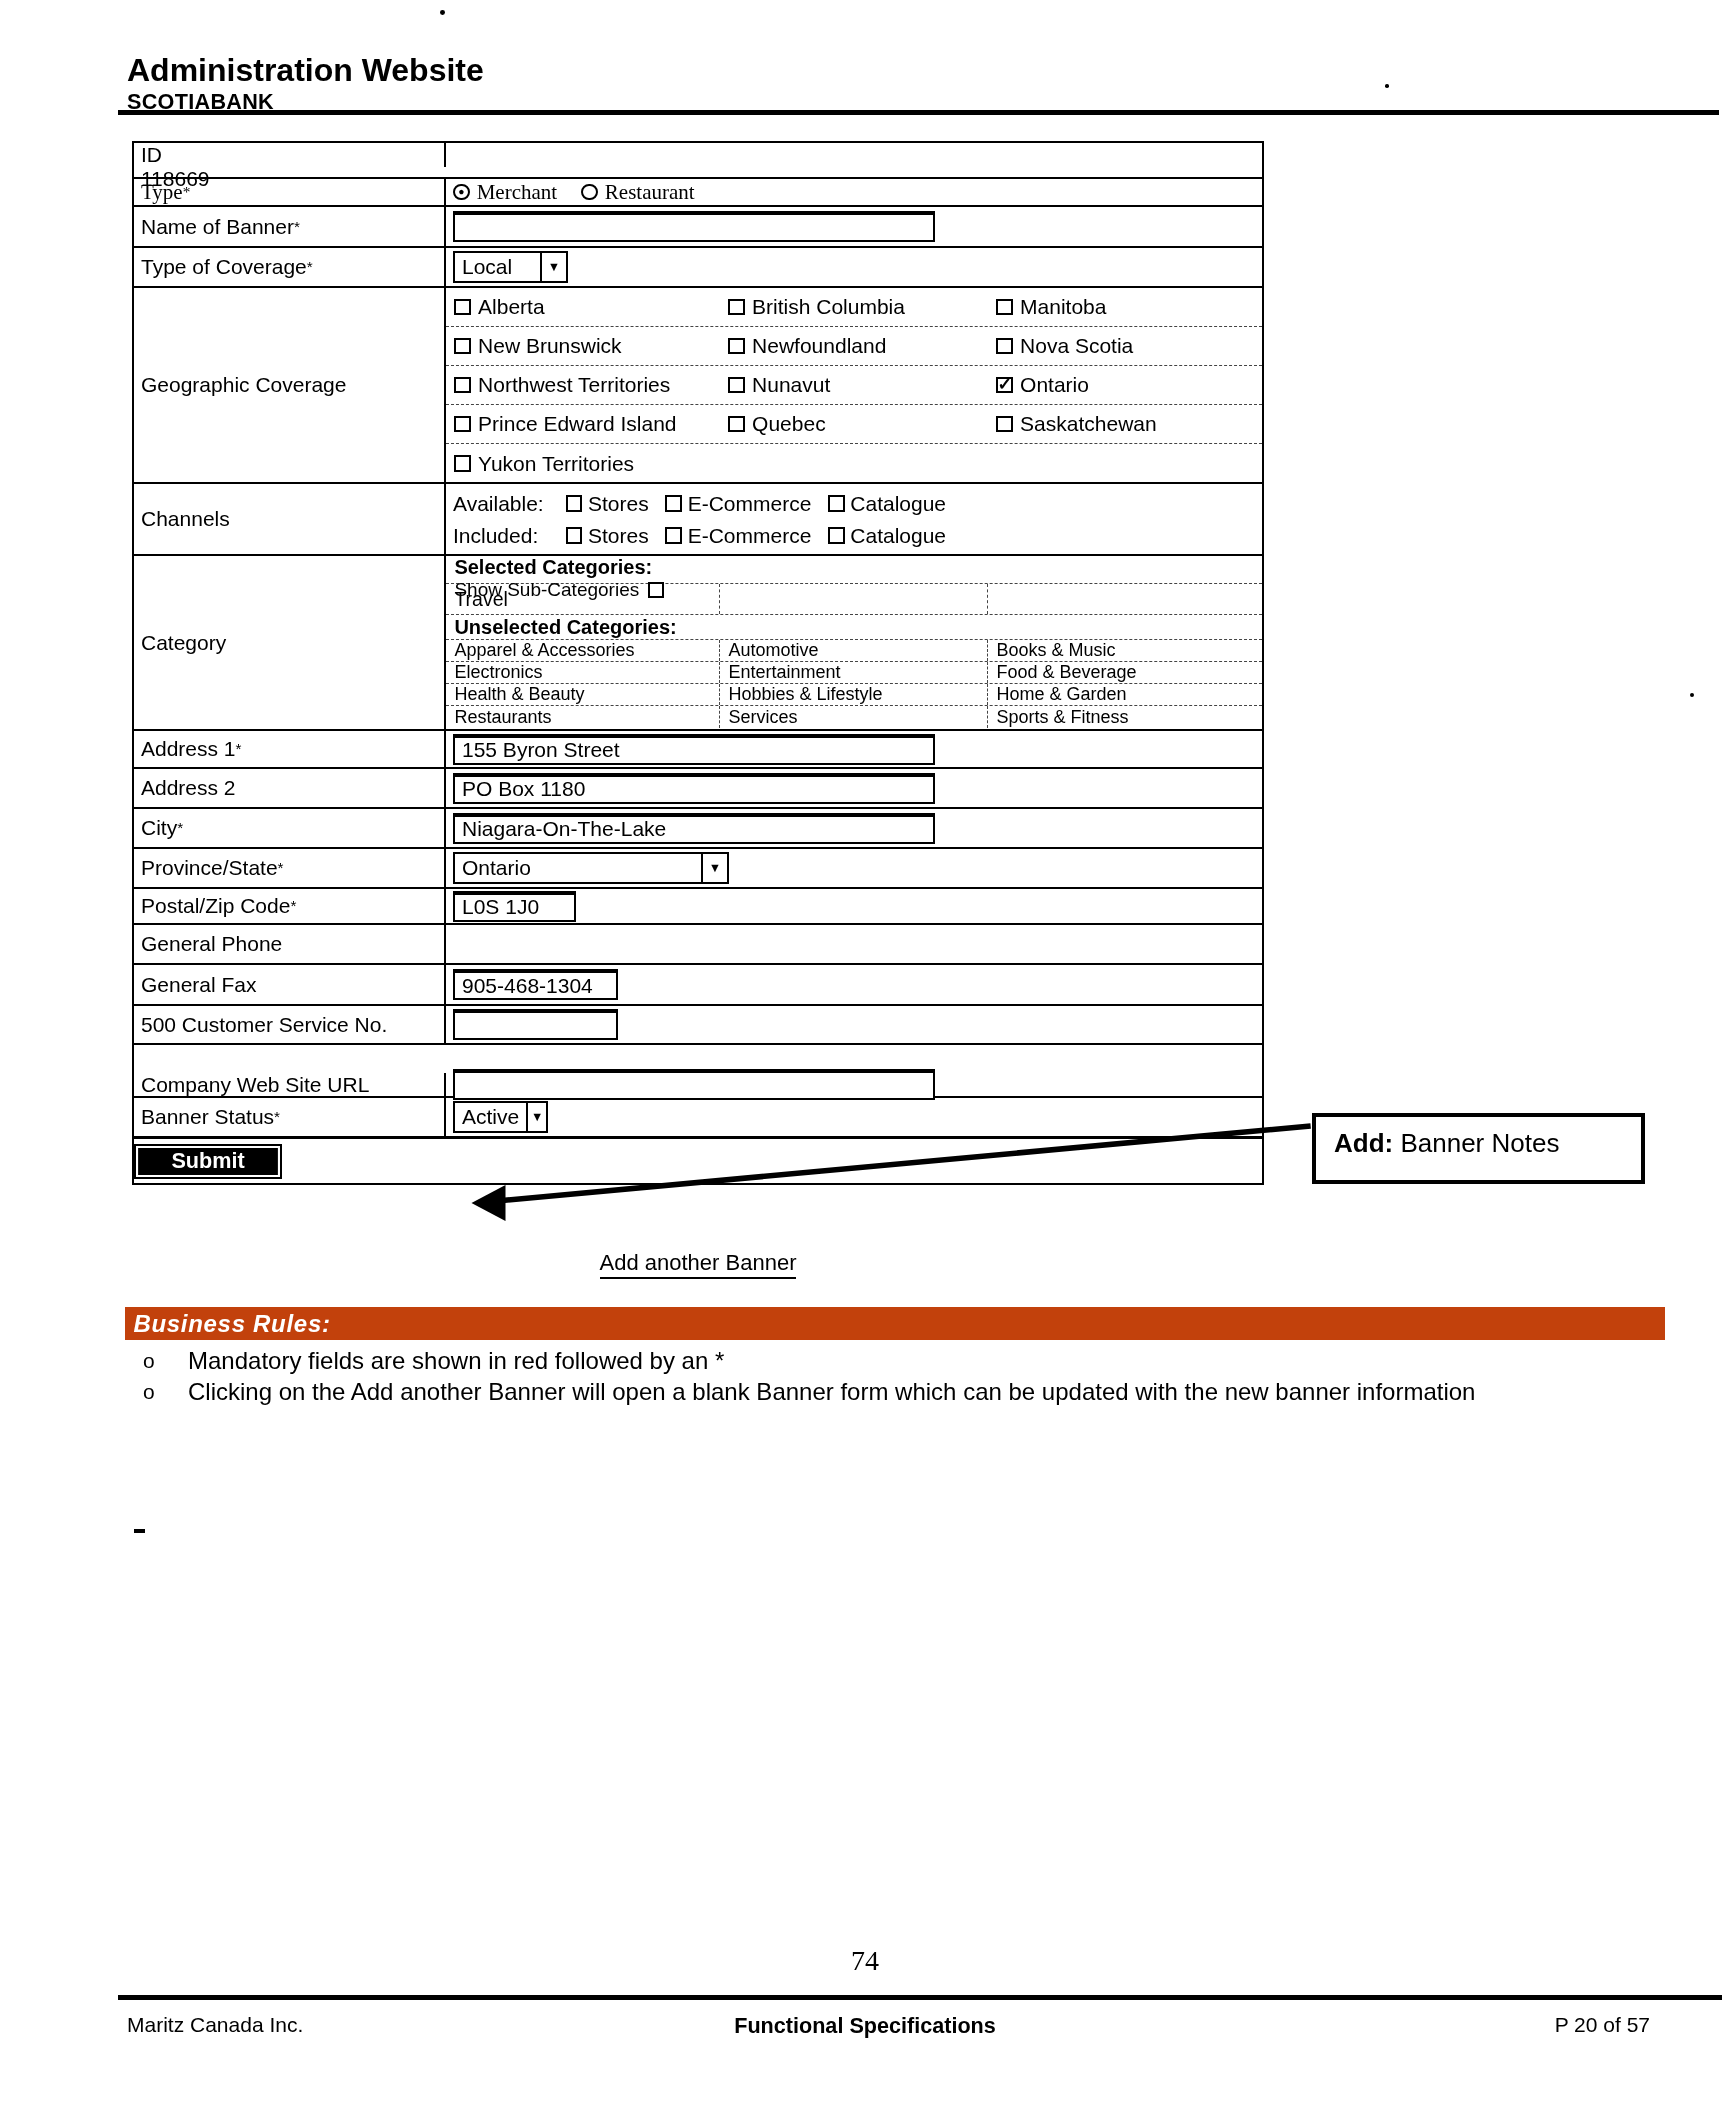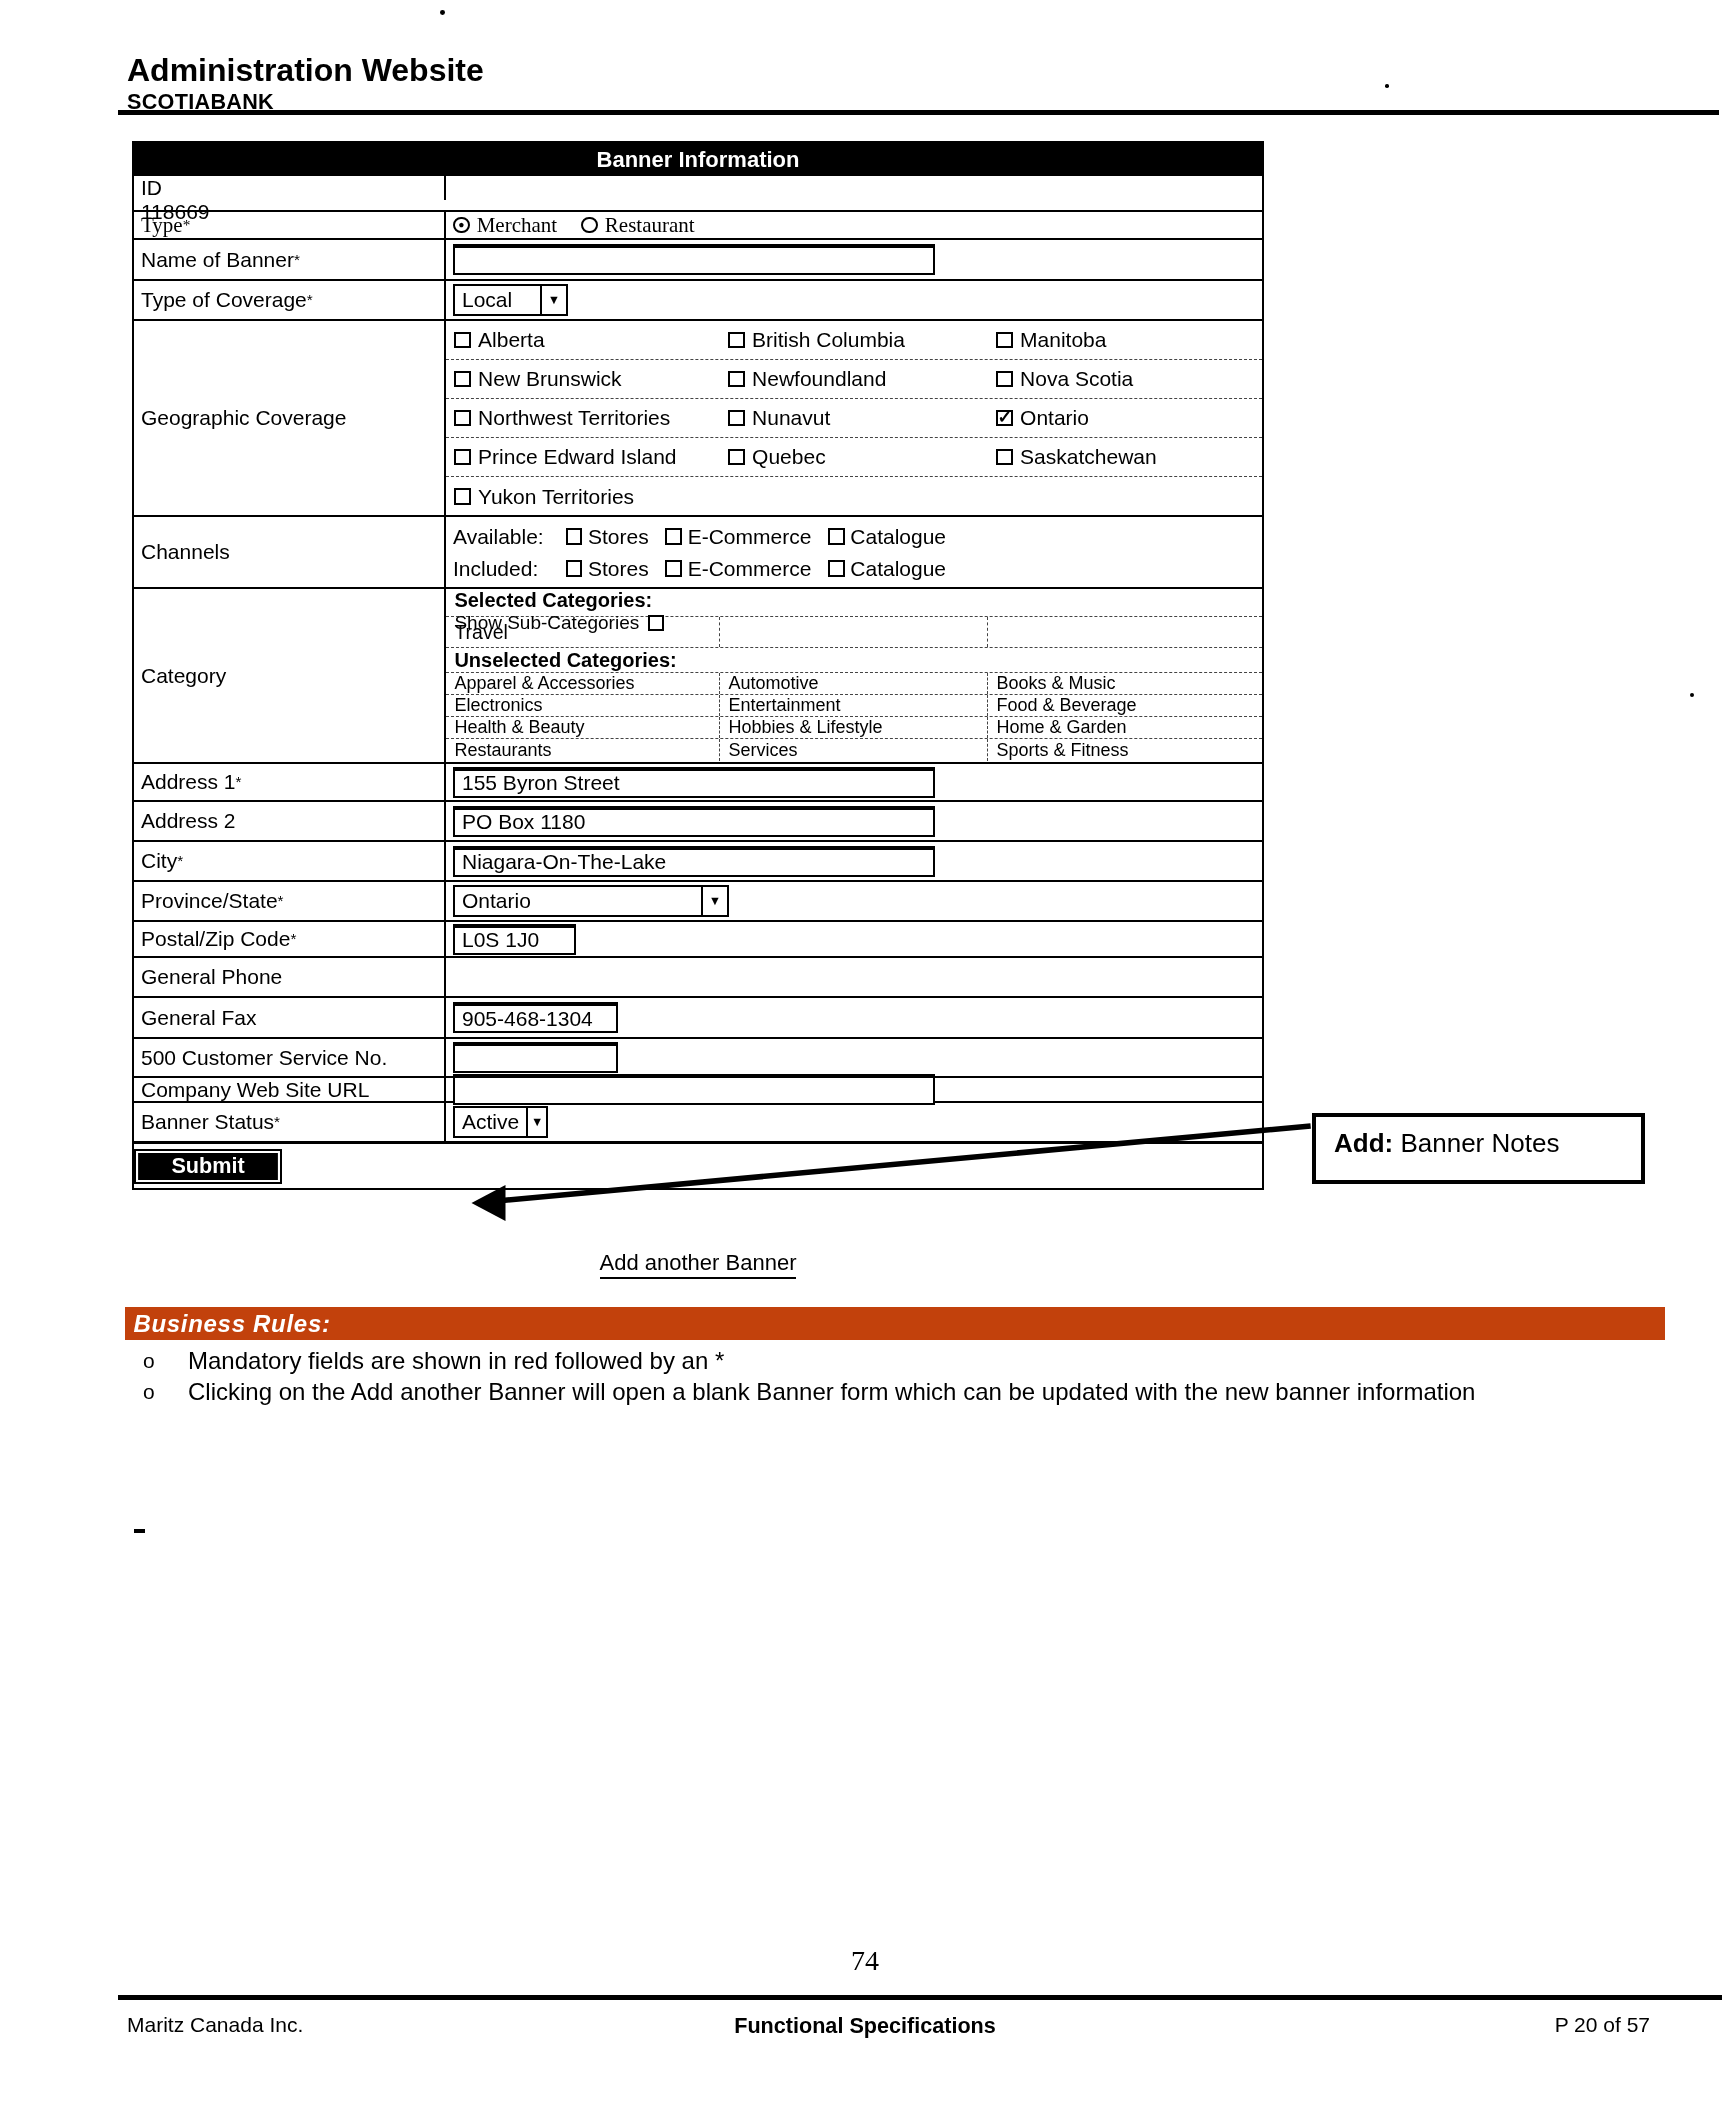--- a/index.html
+++ b/index.html
@@ -112,21 +112,20 @@
   <div class="h-title">Administration Website</div>
   <div class="h-sub">SCOTIABANK</div>
   <div class="h-rule"></div>
 
   <div class="speck" style="left:440px;top:9.7px;width:4.9px;height:4.9px;"></div>
   <div class="speck" style="left:1690px;top:693px;width:4.2px;height:4.2px;"></div>
   <div class="speck" style="left:1385px;top:84px;width:3.5px;height:3.5px;"></div>
   <div class="dash-artifact" style="left:134px;top:1529px;width:11px;height:3.5px;"></div>
 
   <div class="bform">
-    <div class="ftitle">Banner Information</div>
 
     <div class="frow" style="height:36px;flex-direction:column;">
       <div class="flabel">ID</div>
       <div class="fval">118669</div>
     </div>
 
     <div class="frow" style="height:28px;font-family:Liberation Serif, serif;">
       <div class="flabel">
         <span>Type</span>
           <sup class="star">*</sup>
@@ -385,21 +384,21 @@
 
     <div class="frow" style="height:39px;">
       <div class="flabel">
         <span>500 Customer Service No.</span>
       </div>
       <div class="fval">
           <div class="tinput w-med"></div>
         </div>
     </div>
 
-    <div class="frow" style="height:25px;">
+    <div class="frow" style="height:25px;margin-top:28px;">
       <div class="flabel">
         <span>Company Web Site URL</span>
       </div>
       <div class="fval">
           <div class="tinput w-long"></div>
         </div>
     </div>
 
     <div class="frow pre-submit" style="height:41px;">
       <div class="flabel">

